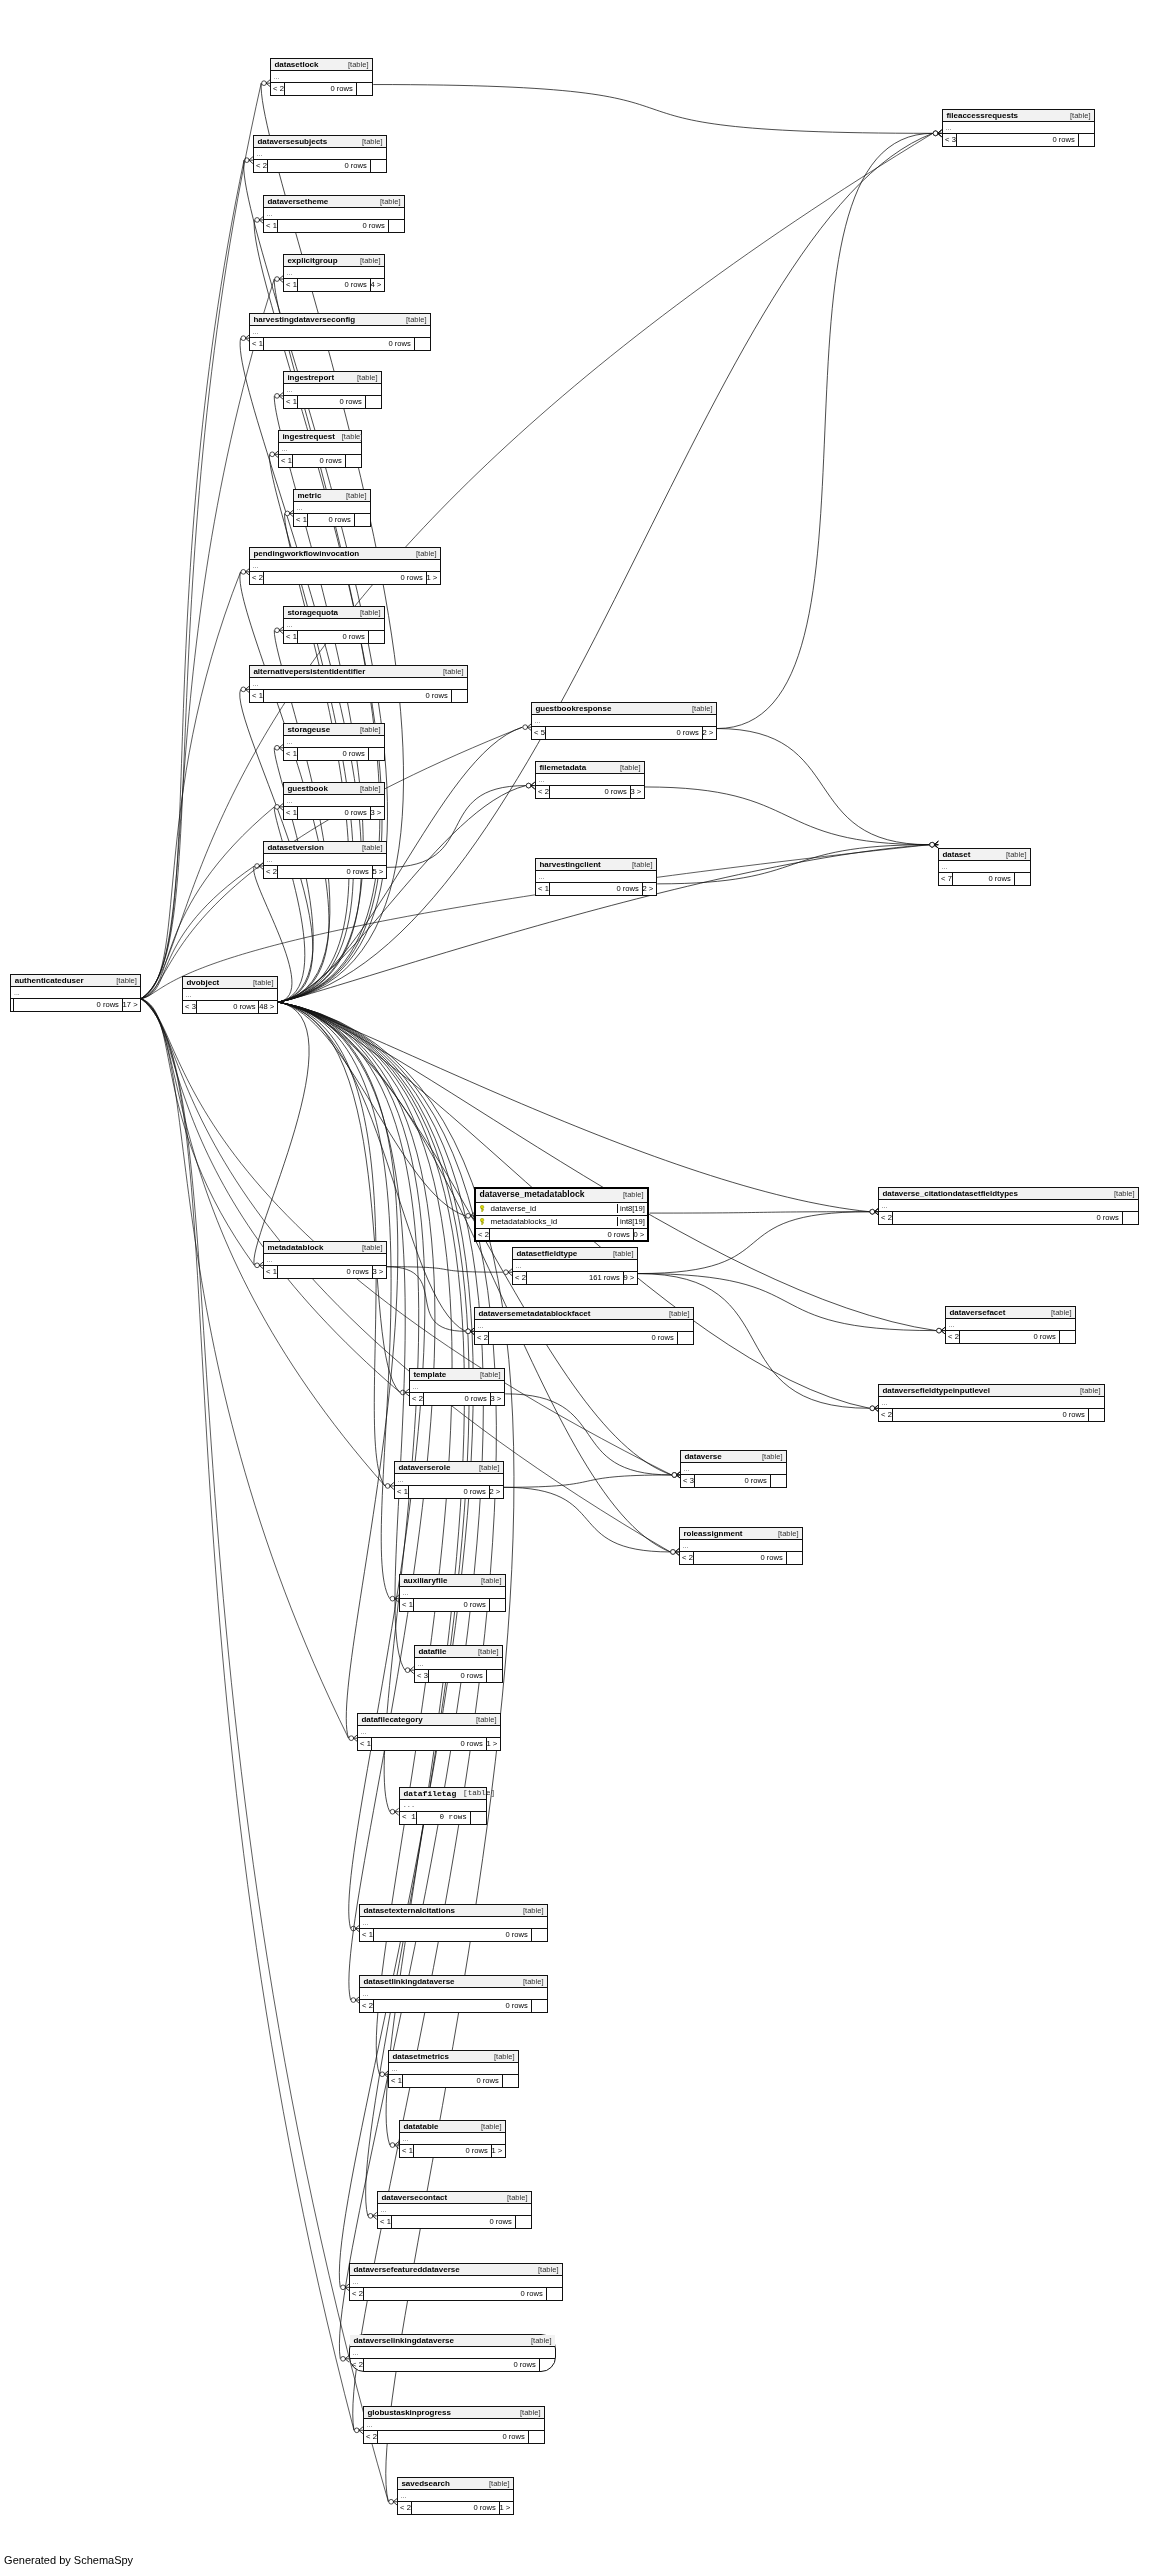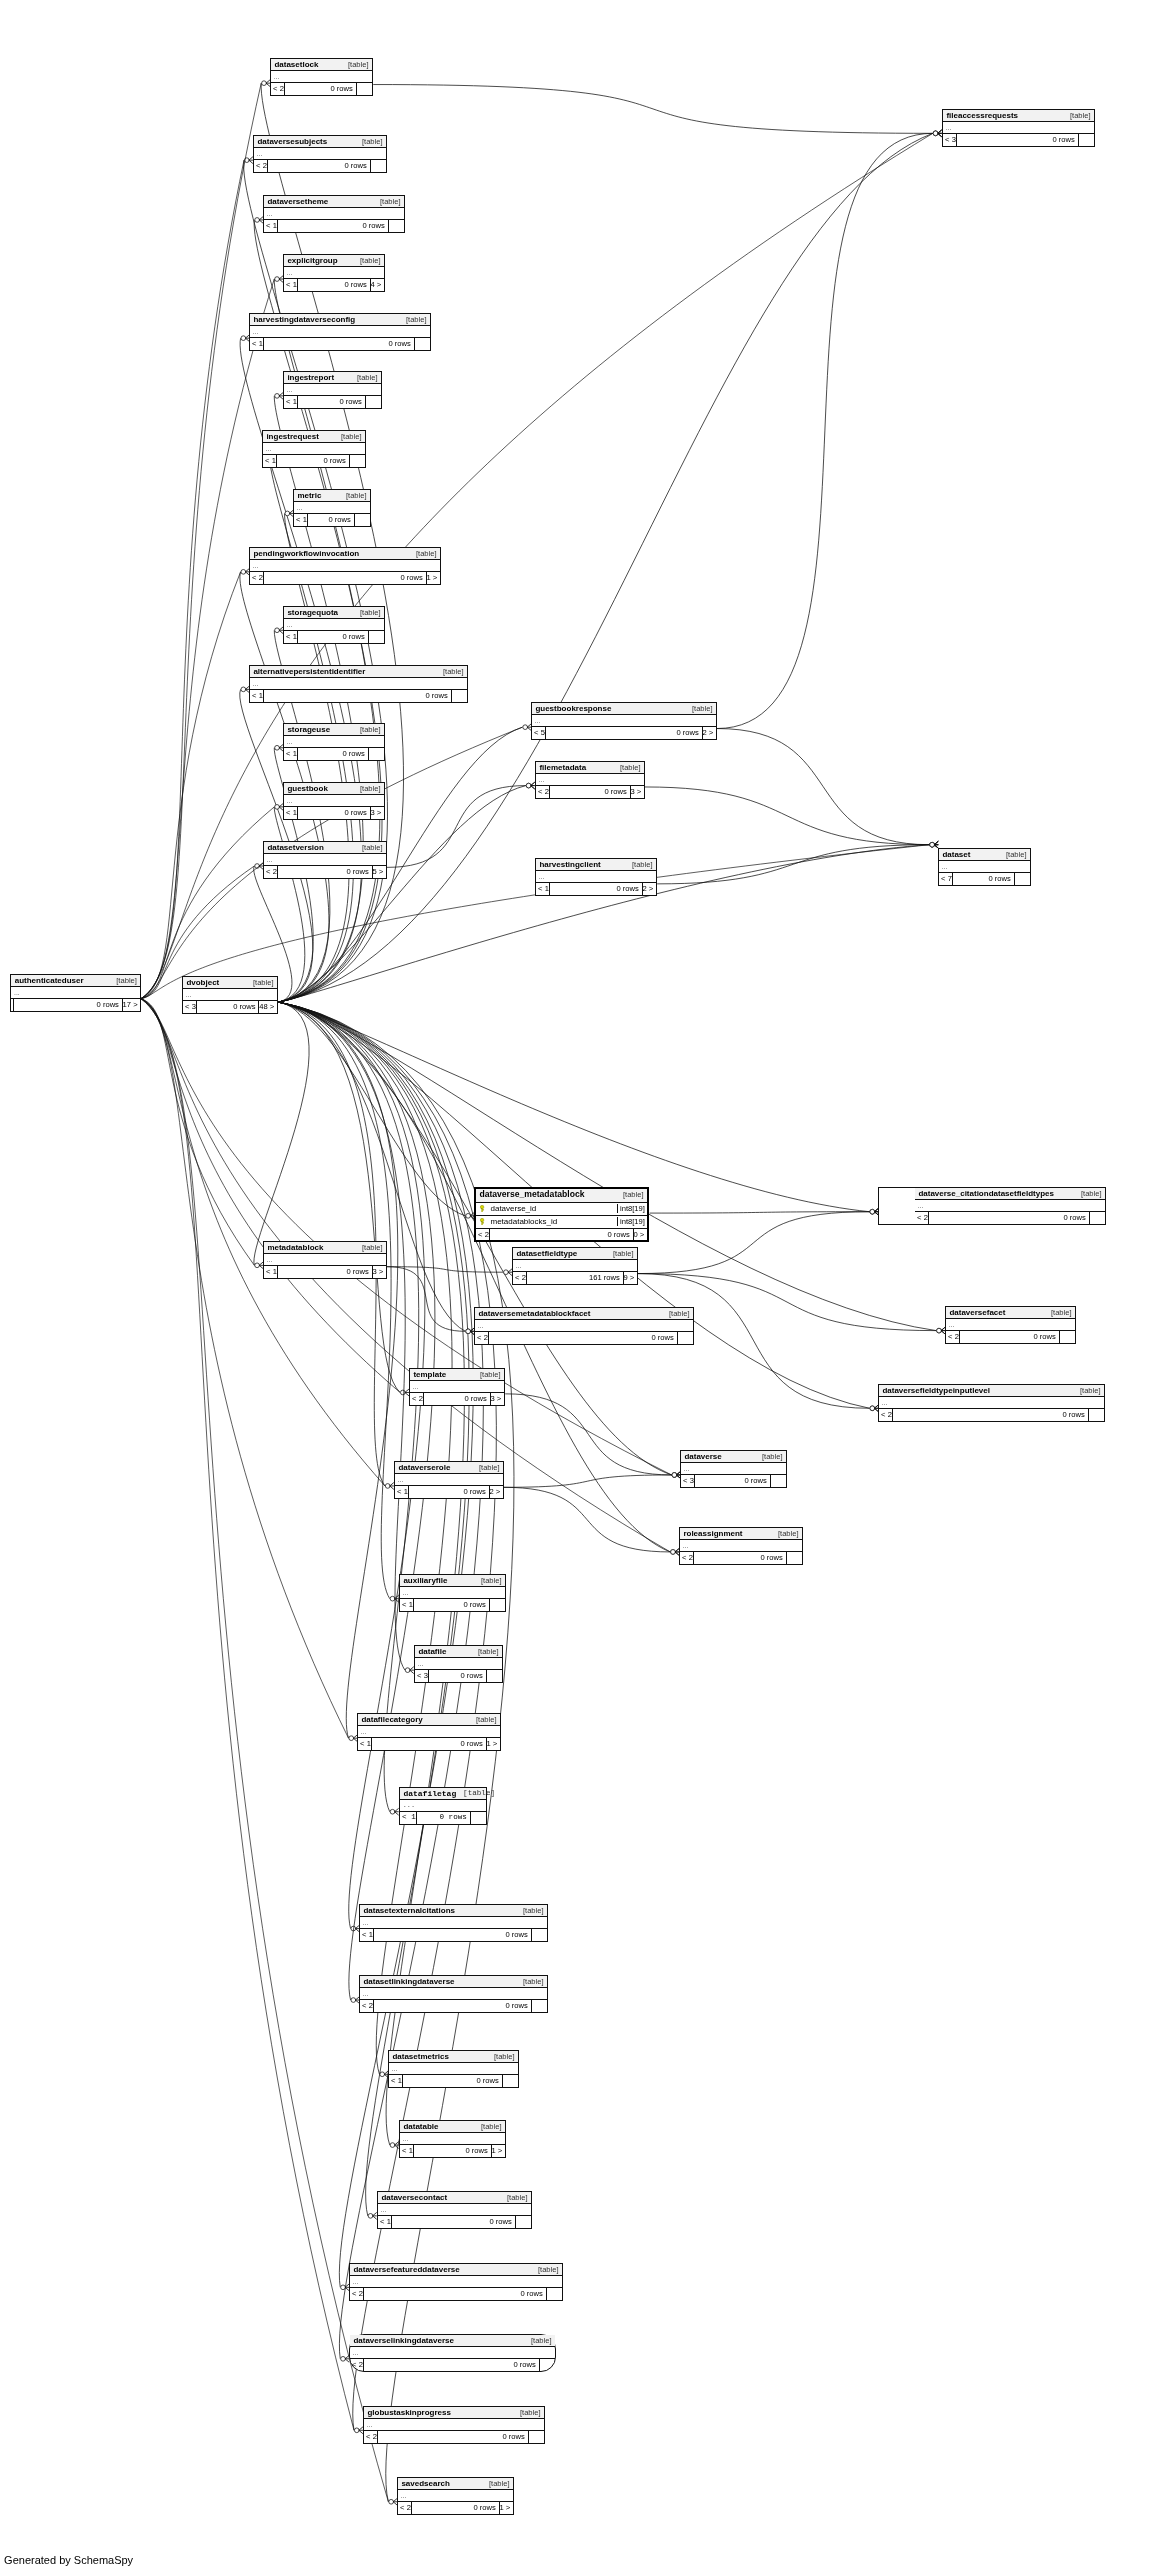--- a/index.html
+++ b/index.html
@@ -411,21 +411,21 @@
           <span class="nname">ingestreport</span>
           <span class="ntag">[table]</span>
         </div>
         <div class="nbody">...</div>
         <div class="nfoot">
           <div class="f-left">&lt; 1</div>
           <div class="f-mid">0 rows</div>
           <div class="f-right empty"></div>
         </div>
       </div>
-      <div class="node" style="left: 262px; top: 430px; width: 104px;">
+      <div class="node" style="left: 278px; top: 430px; width: 84px;">
         <div class="nhdr">
           <span class="nname">ingestrequest</span>
           <span class="ntag">[table]</span>
         </div>
         <div class="nbody">...</div>
         <div class="nfoot">
           <div class="f-left">&lt; 1</div>
           <div class="f-mid">0 rows</div>
           <div class="f-right empty"></div>
         </div>
@@ -612,21 +612,21 @@
           </span>
           <span class="colname">metadatablocks_id</span>
           <span class="coltype">int8[19]</span>
         </div>
         <div class="nfoot">
           <div class="f-left">&lt; 2</div>
           <div class="f-mid">0 rows</div>
           <div class="f-right">0 &gt;</div>
         </div>
       </div>
-      <div class="node" style="left: 878px; top: 1187px; width: 228px; padding-left: 36px;">
+      <div class="node" style="left: 878px; top: 1187px; width: 261px;">
         <div class="nhdr">
           <span class="nname">dataverse_citationdatasetfieldtypes</span>
           <span class="ntag">[table]</span>
         </div>
         <div class="nbody">...</div>
         <div class="nfoot">
           <div class="f-left">&lt; 2</div>
           <div class="f-mid">0 rows</div>
           <div class="f-right empty"></div>
         </div>

